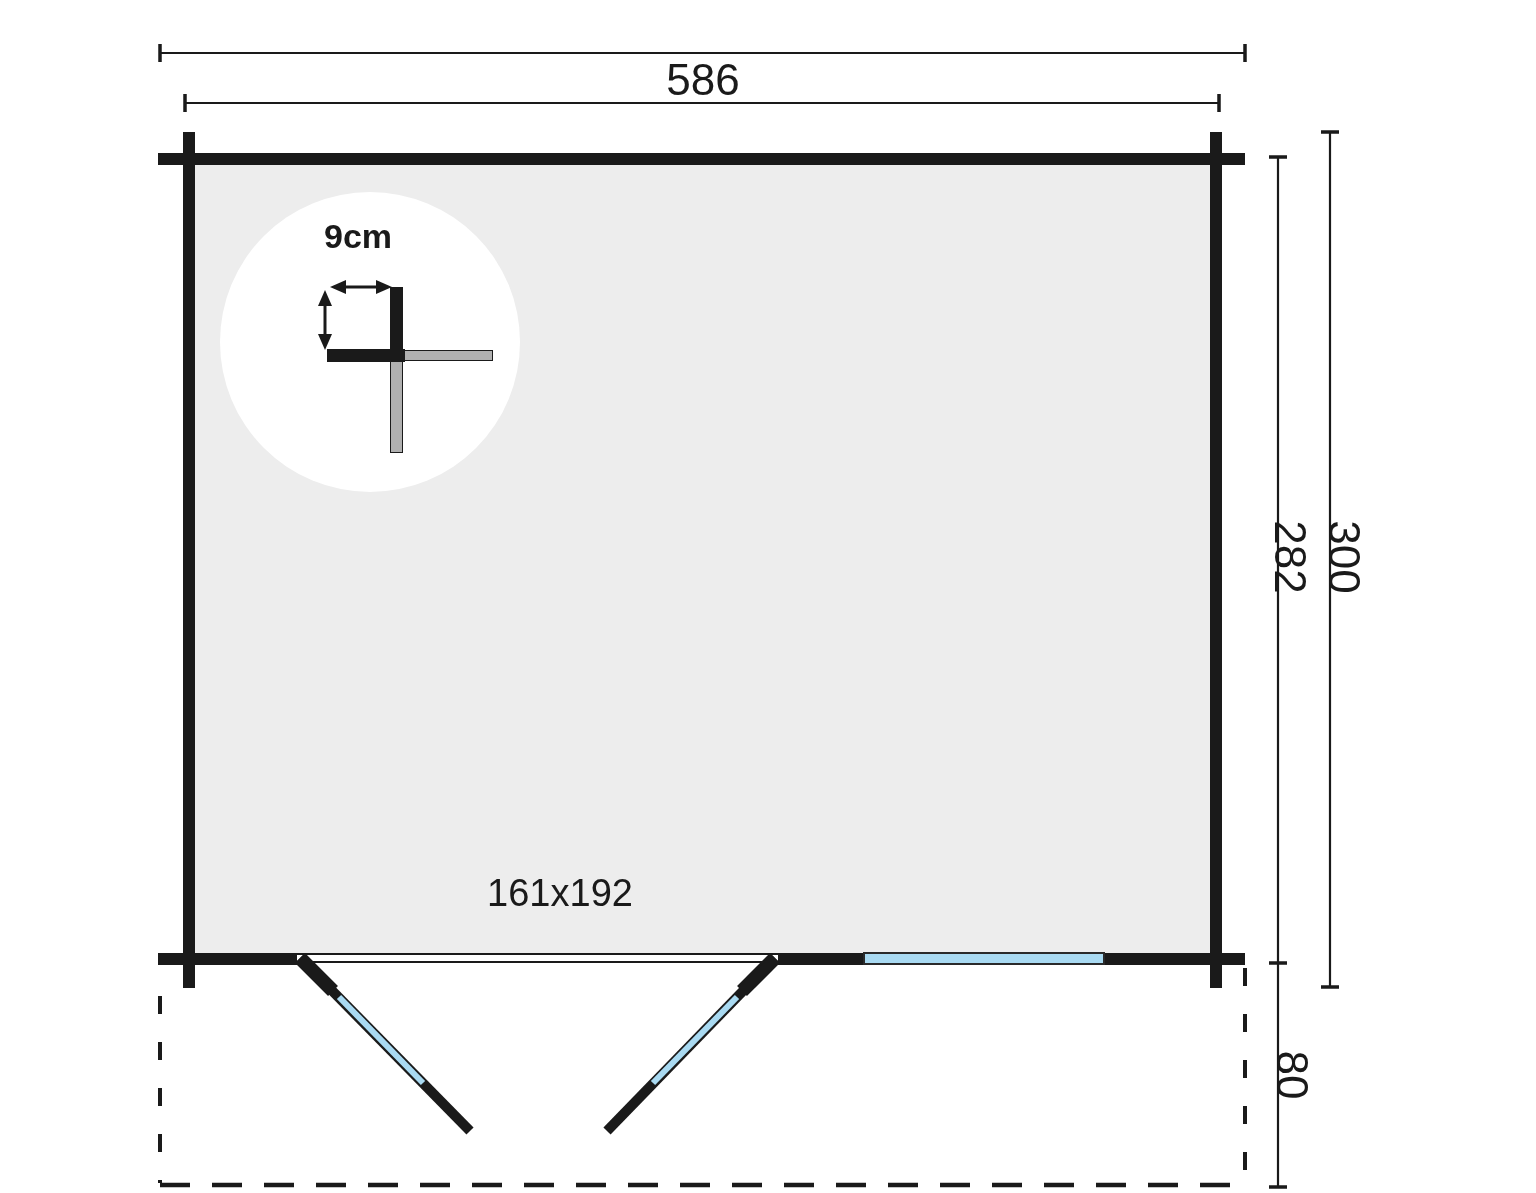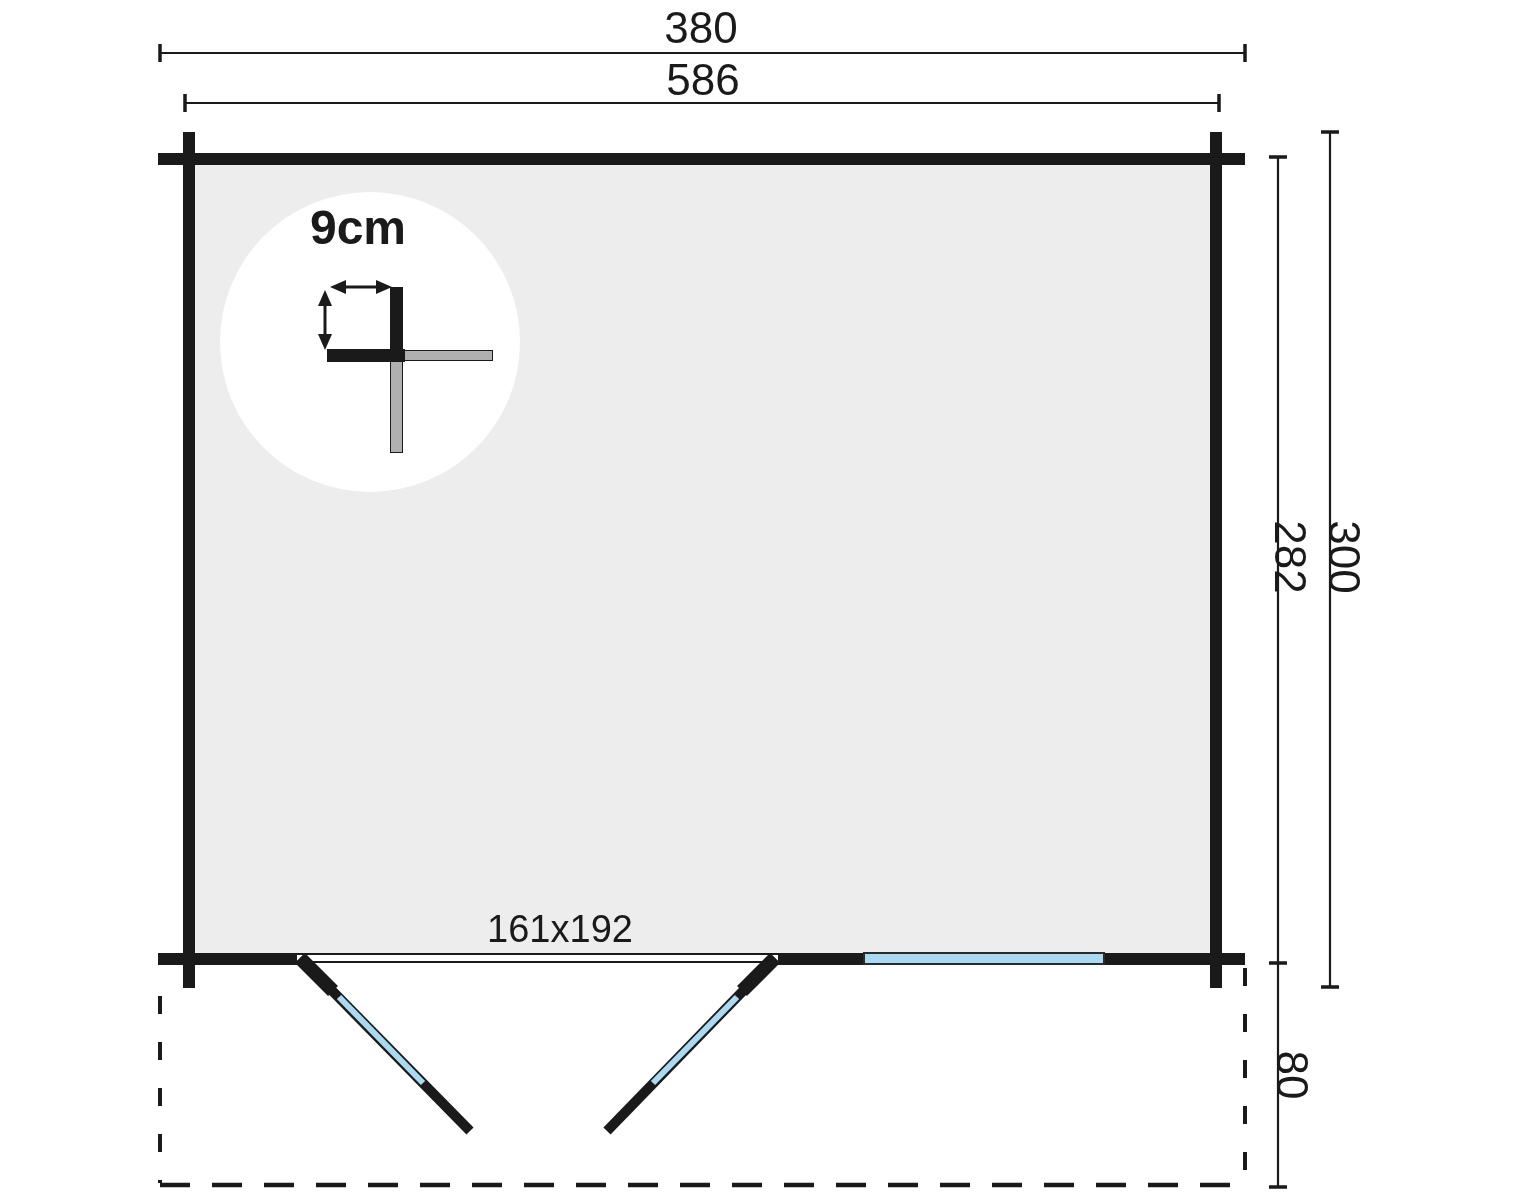--- a/index.html
+++ b/index.html
@@ -34,21 +34,21 @@
   .overlay { position: absolute; left: 0; top: 0; pointer-events: none; }
   .lbl {
     position: absolute;
     color: var(--wall, #1a1a1a);
     text-align: center;
     line-height: 1.0;
     white-space: nowrap;
   }
   .lbl-dim { font-size: 44px; }
   .lbl-open { font-size: 38px; }
-  .lbl-thick { font-size: 48px; font-weight: 600; }
+  .lbl-thick { font-size: 34px; font-weight: 600; margin-top: 15px; }
   .rot90 { transform: rotate(90deg); }
   .dimline { stroke: var(--wall, #1a1a1a); stroke-width: 2.2; fill: none; }
   .dimtick { stroke: var(--wall, #1a1a1a); stroke-width: 3.5; fill: none; }
   .dash-v { stroke: var(--wall, #1a1a1a); stroke-width: 4; stroke-dasharray: 18 28; fill: none; }
   .dash-h { stroke: var(--wall, #1a1a1a); stroke-width: 4.5; stroke-dasharray: 30 22; fill: none; }
   .leaf-black { stroke: var(--wall, #1a1a1a); }
   .leaf-glass { stroke: var(--glass, #a9daf2); }
   .arrow-line { stroke: var(--wall, #1a1a1a); stroke-width: 3; fill: none; }
   .arrow-head { fill: var(--wall, #1a1a1a); stroke: none; }
 </style>
@@ -122,21 +122,20 @@
       <polygon class="arrow-head" points="330,287 346,280 346,294"></polygon>
       <polygon class="arrow-head" points="392,287 376,280 376,294"></polygon>
     </g>
     <g>
       <path class="arrow-line" d="M325 299 V338"></path>
       <polygon class="arrow-head" points="325,290 318,306 332,306"></polygon>
       <polygon class="arrow-head" points="325,350 318,334 332,334"></polygon>
     </g>
   </svg>
 
-  <div class="lbl lbl-dim" style="left:576px; top:6px; width:250px;">380</div>
   <div class="lbl lbl-dim" style="left:578px; top:58px; width:250px;">586</div>
   <div class="lbl lbl-dim rot90" style="left:1228px; top:535px; width:124px;">282</div>
   <div class="lbl lbl-dim rot90" style="left:1282px; top:535px; width:124px;">300</div>
   <div class="lbl lbl-dim rot90" style="left:1232px; top:1053px; width:120px;">80</div>
-  <div class="lbl lbl-open" style="left:410px; top:910px; width:300px;">161x192</div>
+  <div class="lbl lbl-open" style="left:410px; top:874px; width:300px;">161x192</div>
   <div class="lbl lbl-thick" style="left:280px; top:204px; width:156px;">9cm</div>
 
 </div>
 
 </body></html>

